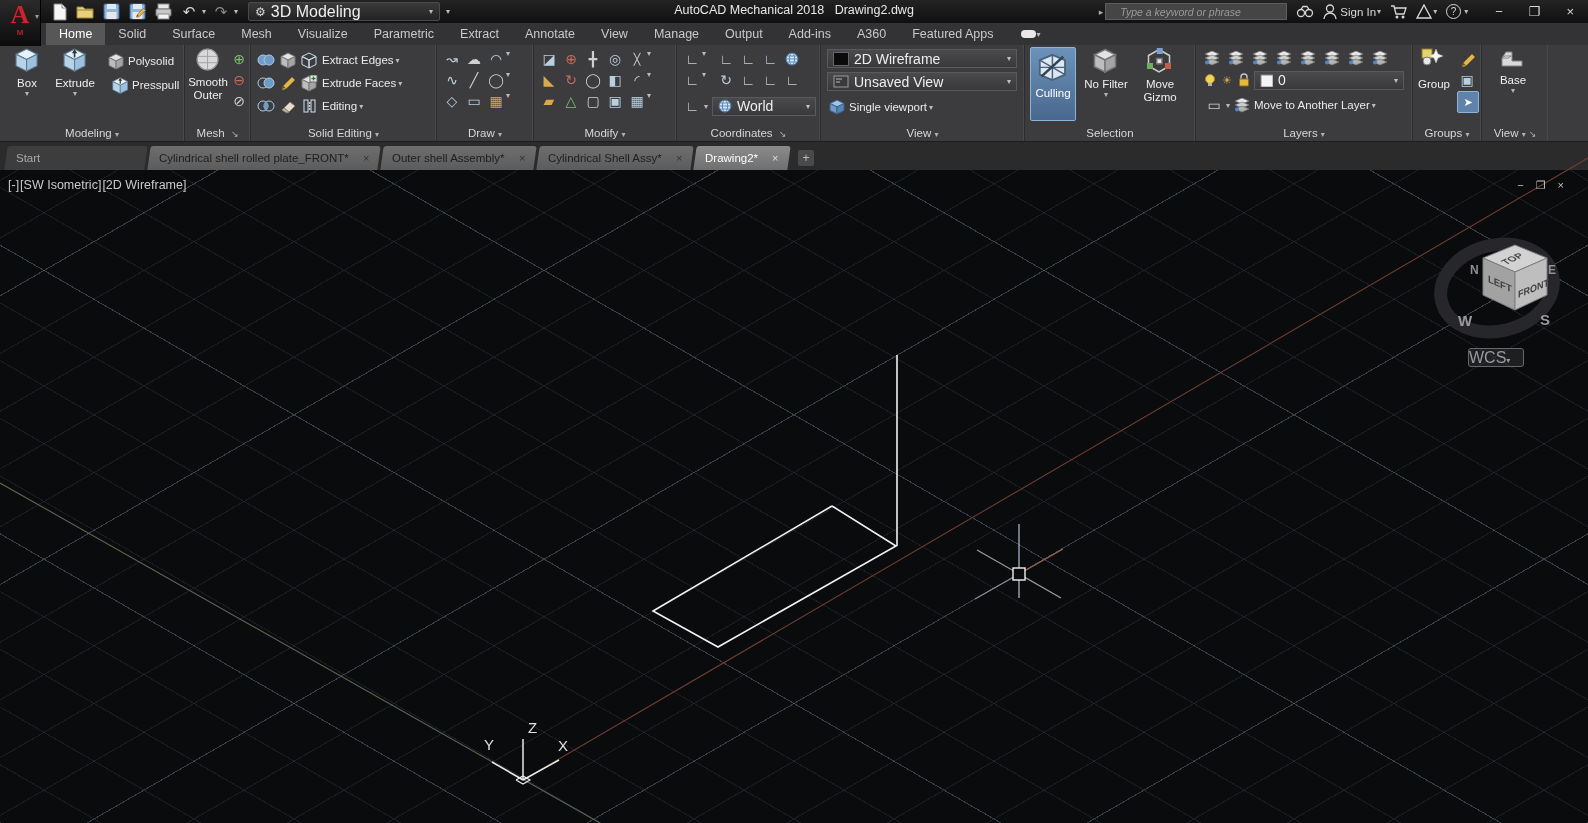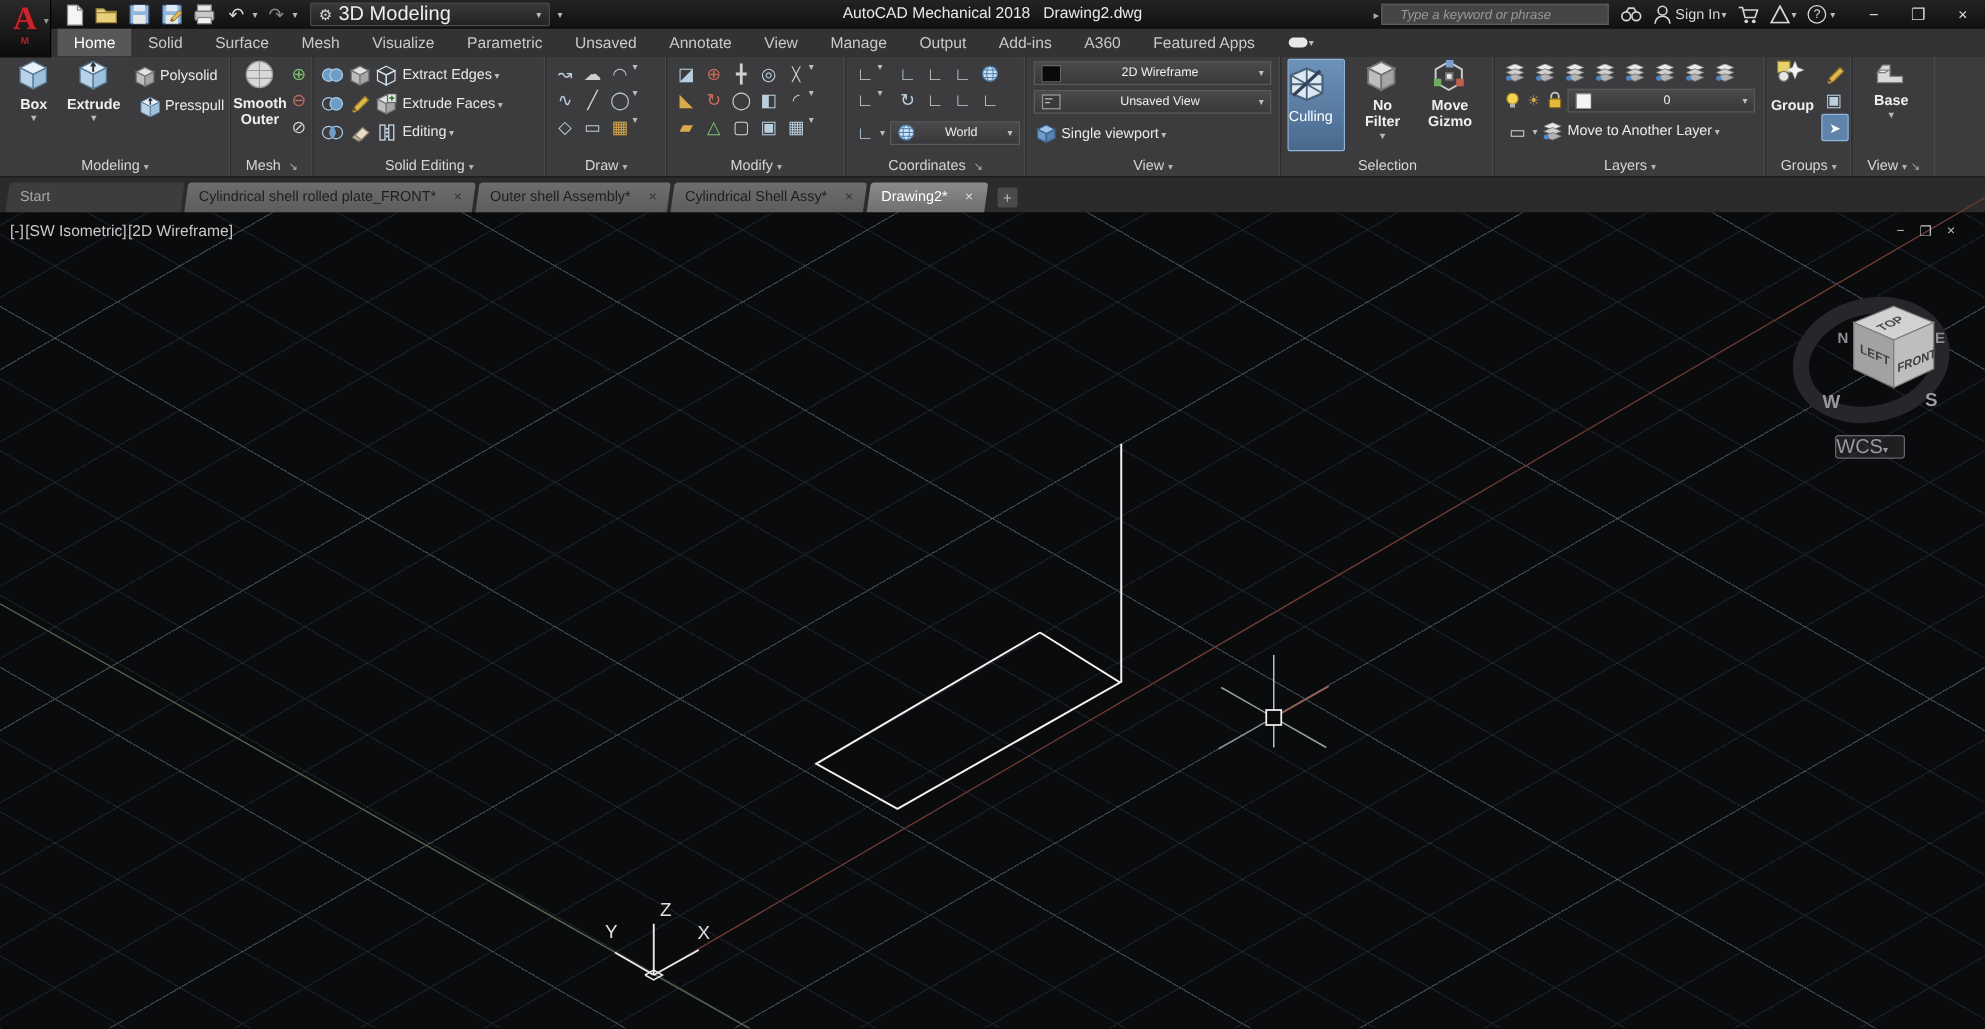--- a/index.html
+++ b/index.html
@@ -31,33 +31,33 @@
   .rtab{padding:0 13px;display:flex;align-items:center;font-size:12.5px;color:#c9c9c9;}
   .rtab.active{background:#575757;color:#fff;}
   #ribcollapse{display:flex;align-items:center;gap:3px;margin-left:14px;}
   #ribcollapse .pill{width:15px;height:8px;background:#e8e8e8;border-radius:4px;display:inline-block;}
   
   #ribbon{position:absolute;left:0;top:45px;width:1588px;height:96px;background:#3c3c3e;}
   .panel{position:absolute;top:0;height:96px;box-sizing:border-box;border-right:1px solid #2c2c2e;box-shadow:inset -1px 0 0 #49494b;}
   .plabel{position:absolute;left:0;right:0;bottom:2px;text-align:center;font-size:11.5px;color:#d6d6d6;white-space:nowrap;}
   .plabel .dd{font-size:8px;color:#b0b0b0;}
   .plabel .dl{font-size:9px;color:#b0b0b0;margin-left:3px;}
-  .bigbtn{position:absolute;top:3px;width:46px;text-align:center;font-weight:bold;}
+  .bigbtn{position:absolute;top:3px;width:46px;text-align:center;}
   .bigbtn .blabel{font-size:11.5px;color:#efefef;line-height:13px;}
   .bigbtn .dd{font-size:8px;color:#b5b5b5;display:block;line-height:8px;}
   .smrow{position:absolute;display:flex;align-items:center;gap:4px;height:20px;}
   .smtext{font-size:11.5px;color:#eaeaea;white-space:nowrap;}
   .g{width:20px;height:20px;display:flex;align-items:center;justify-content:center;font-size:14px;color:#b9cede;}
   .g.gold{color:#d9a94a;} .g.gray{color:#cfcfcf;} .g.green{color:#7fbf6f;} .g.red{color:#c96a5a;} .g.small{font-size:11px;}
   .grid3{display:grid;grid-auto-flow:row;gap:1px 2px;position:absolute;top:4px;}
   .dropbox{display:flex;align-items:center;gap:5px;background:linear-gradient(#4a4a4c,#39393b);border:1px solid #5a5a5c;height:19px;padding:0 5px;box-sizing:border-box;}
-  .dropbox .dtext{flex:1;font-size:10px;color:#eee;white-space:nowrap;overflow:hidden;text-align:center;}
+  .dropbox .dtext{flex:1;font-size:14px;color:#eee;white-space:nowrap;overflow:hidden;}
   .dropbox .dd{font-size:8px;color:#c0c0c0;}
   .thumb{width:14px;height:12px;background:#0a0a0a;border:1px solid #666;}
-  #culling{position:absolute;left:5px;top:2px;width:46px;height:74px;background:linear-gradient(#6d92ba,#49688e);border:1px solid #8fb4da;border-radius:2px;box-sizing:border-box;}
+  #culling{position:absolute;left:5px;top:2px;width:46px;height:74px;background:linear-gradient(#6d92ba,#49688e);border:1px solid #8fb4da;border-radius:2px;text-align:center;box-sizing:border-box;}
   #culling .blabel{font-size:11.5px;color:#fff;}
   
   #filetabs{position:absolute;left:0;top:141px;width:1588px;height:29px;background:#2b2b2b;border-top:1px solid #1d1d1d;display:flex;align-items:flex-end;padding-left:6px;box-sizing:border-box;}
   .ftab{height:24px;display:flex;align-items:center;padding:0 10px;margin-right:3px;font-size:11.5px;border-radius:3px 3px 0 0;transform:skewX(-8deg);}
   .ftab>span{transform:skewX(8deg);display:inline-block;}
   .ftab.start{background:#3d3d3d;color:#a8a8a8;width:120px;}
   .ftab.doc{background:linear-gradient(#6e6e6e,#5c5c5c);color:#1e1e1e;}
   .ftab.active{background:linear-gradient(#8b8b8b,#6f6f6f);color:#fff;}
   .ftab .x{margin-left:14px;font-size:11px;color:#333;}
   .ftab.active .x{color:#ddd;}
@@ -333,21 +333,21 @@
     </div>
   </div>
 
   <div id="ribbontabs">
     <span class="rtab active">Home</span>
     <span class="rtab">Solid</span>
     <span class="rtab">Surface</span>
     <span class="rtab">Mesh</span>
     <span class="rtab">Visualize</span>
     <span class="rtab">Parametric</span>
-    <span class="rtab">Unsaved</span>
+    <span class="rtab">Extract</span>
     <span class="rtab">Annotate</span>
     <span class="rtab">View</span>
     <span class="rtab">Manage</span>
     <span class="rtab">Output</span>
     <span class="rtab">Add-ins</span>
     <span class="rtab">A360</span>
     <span class="rtab">Featured Apps</span>
     <span id="ribcollapse">
         <span class="pill"></span>
         <span class="ddg">▾</span>

